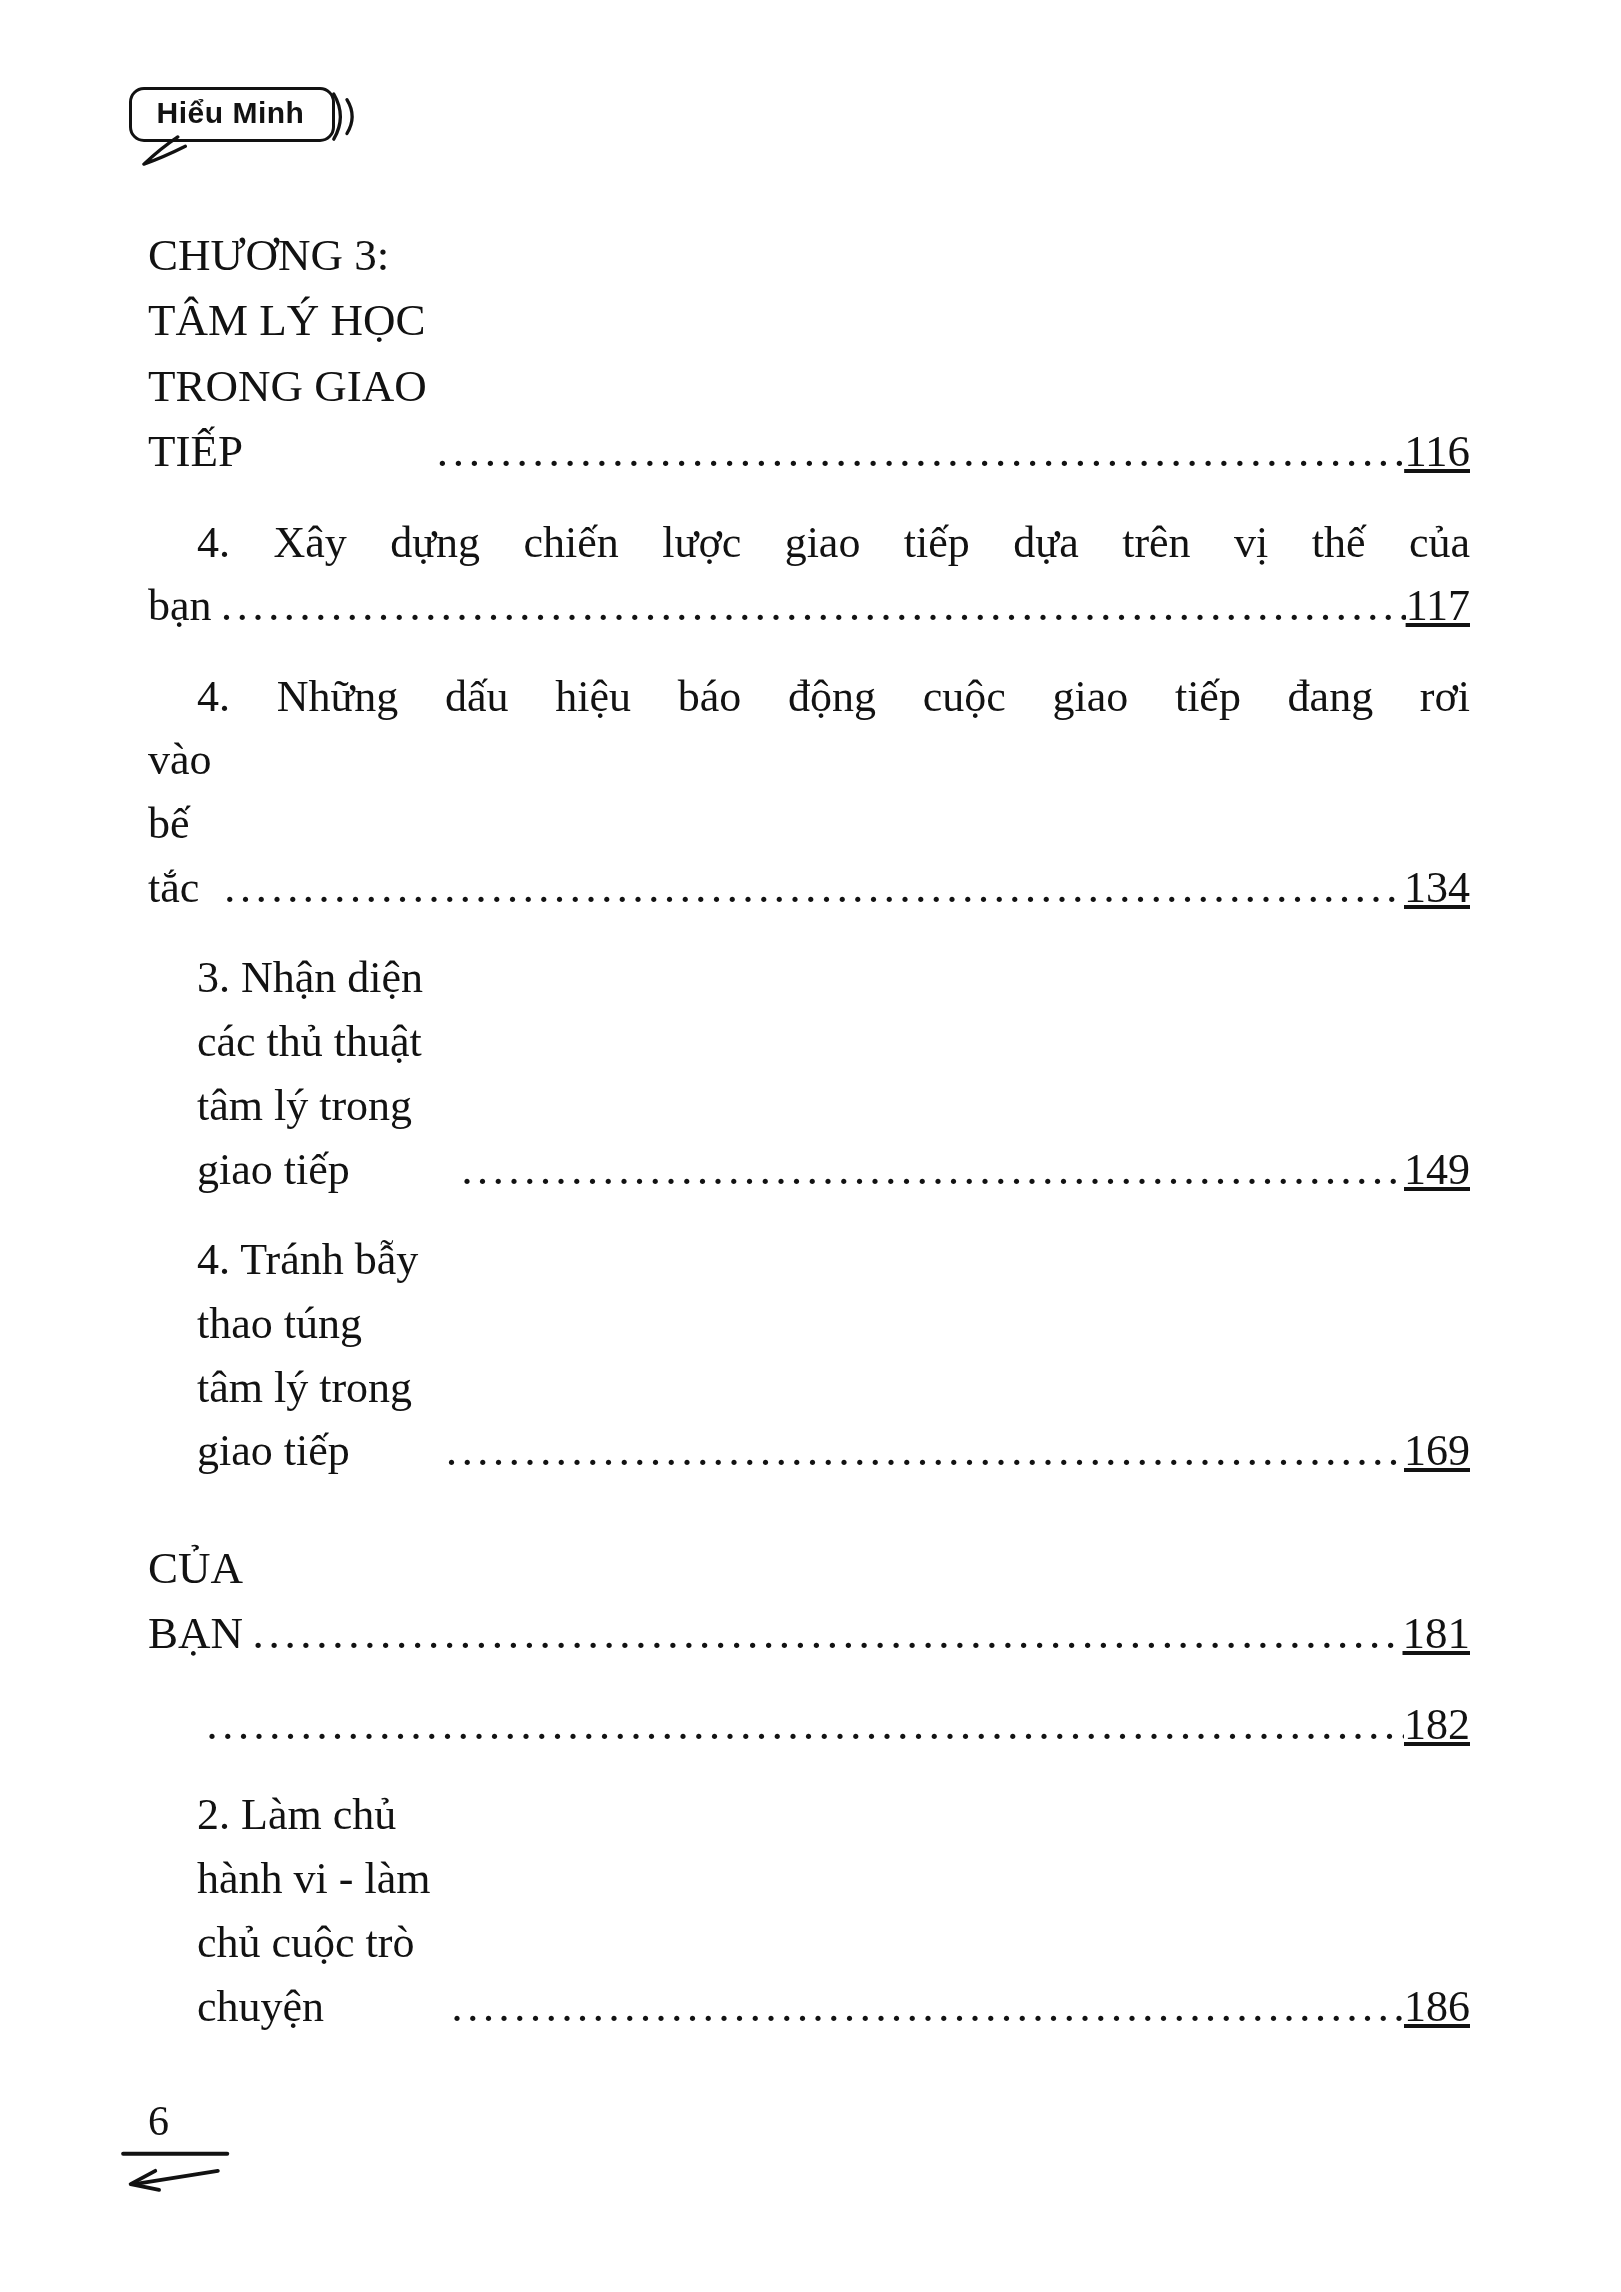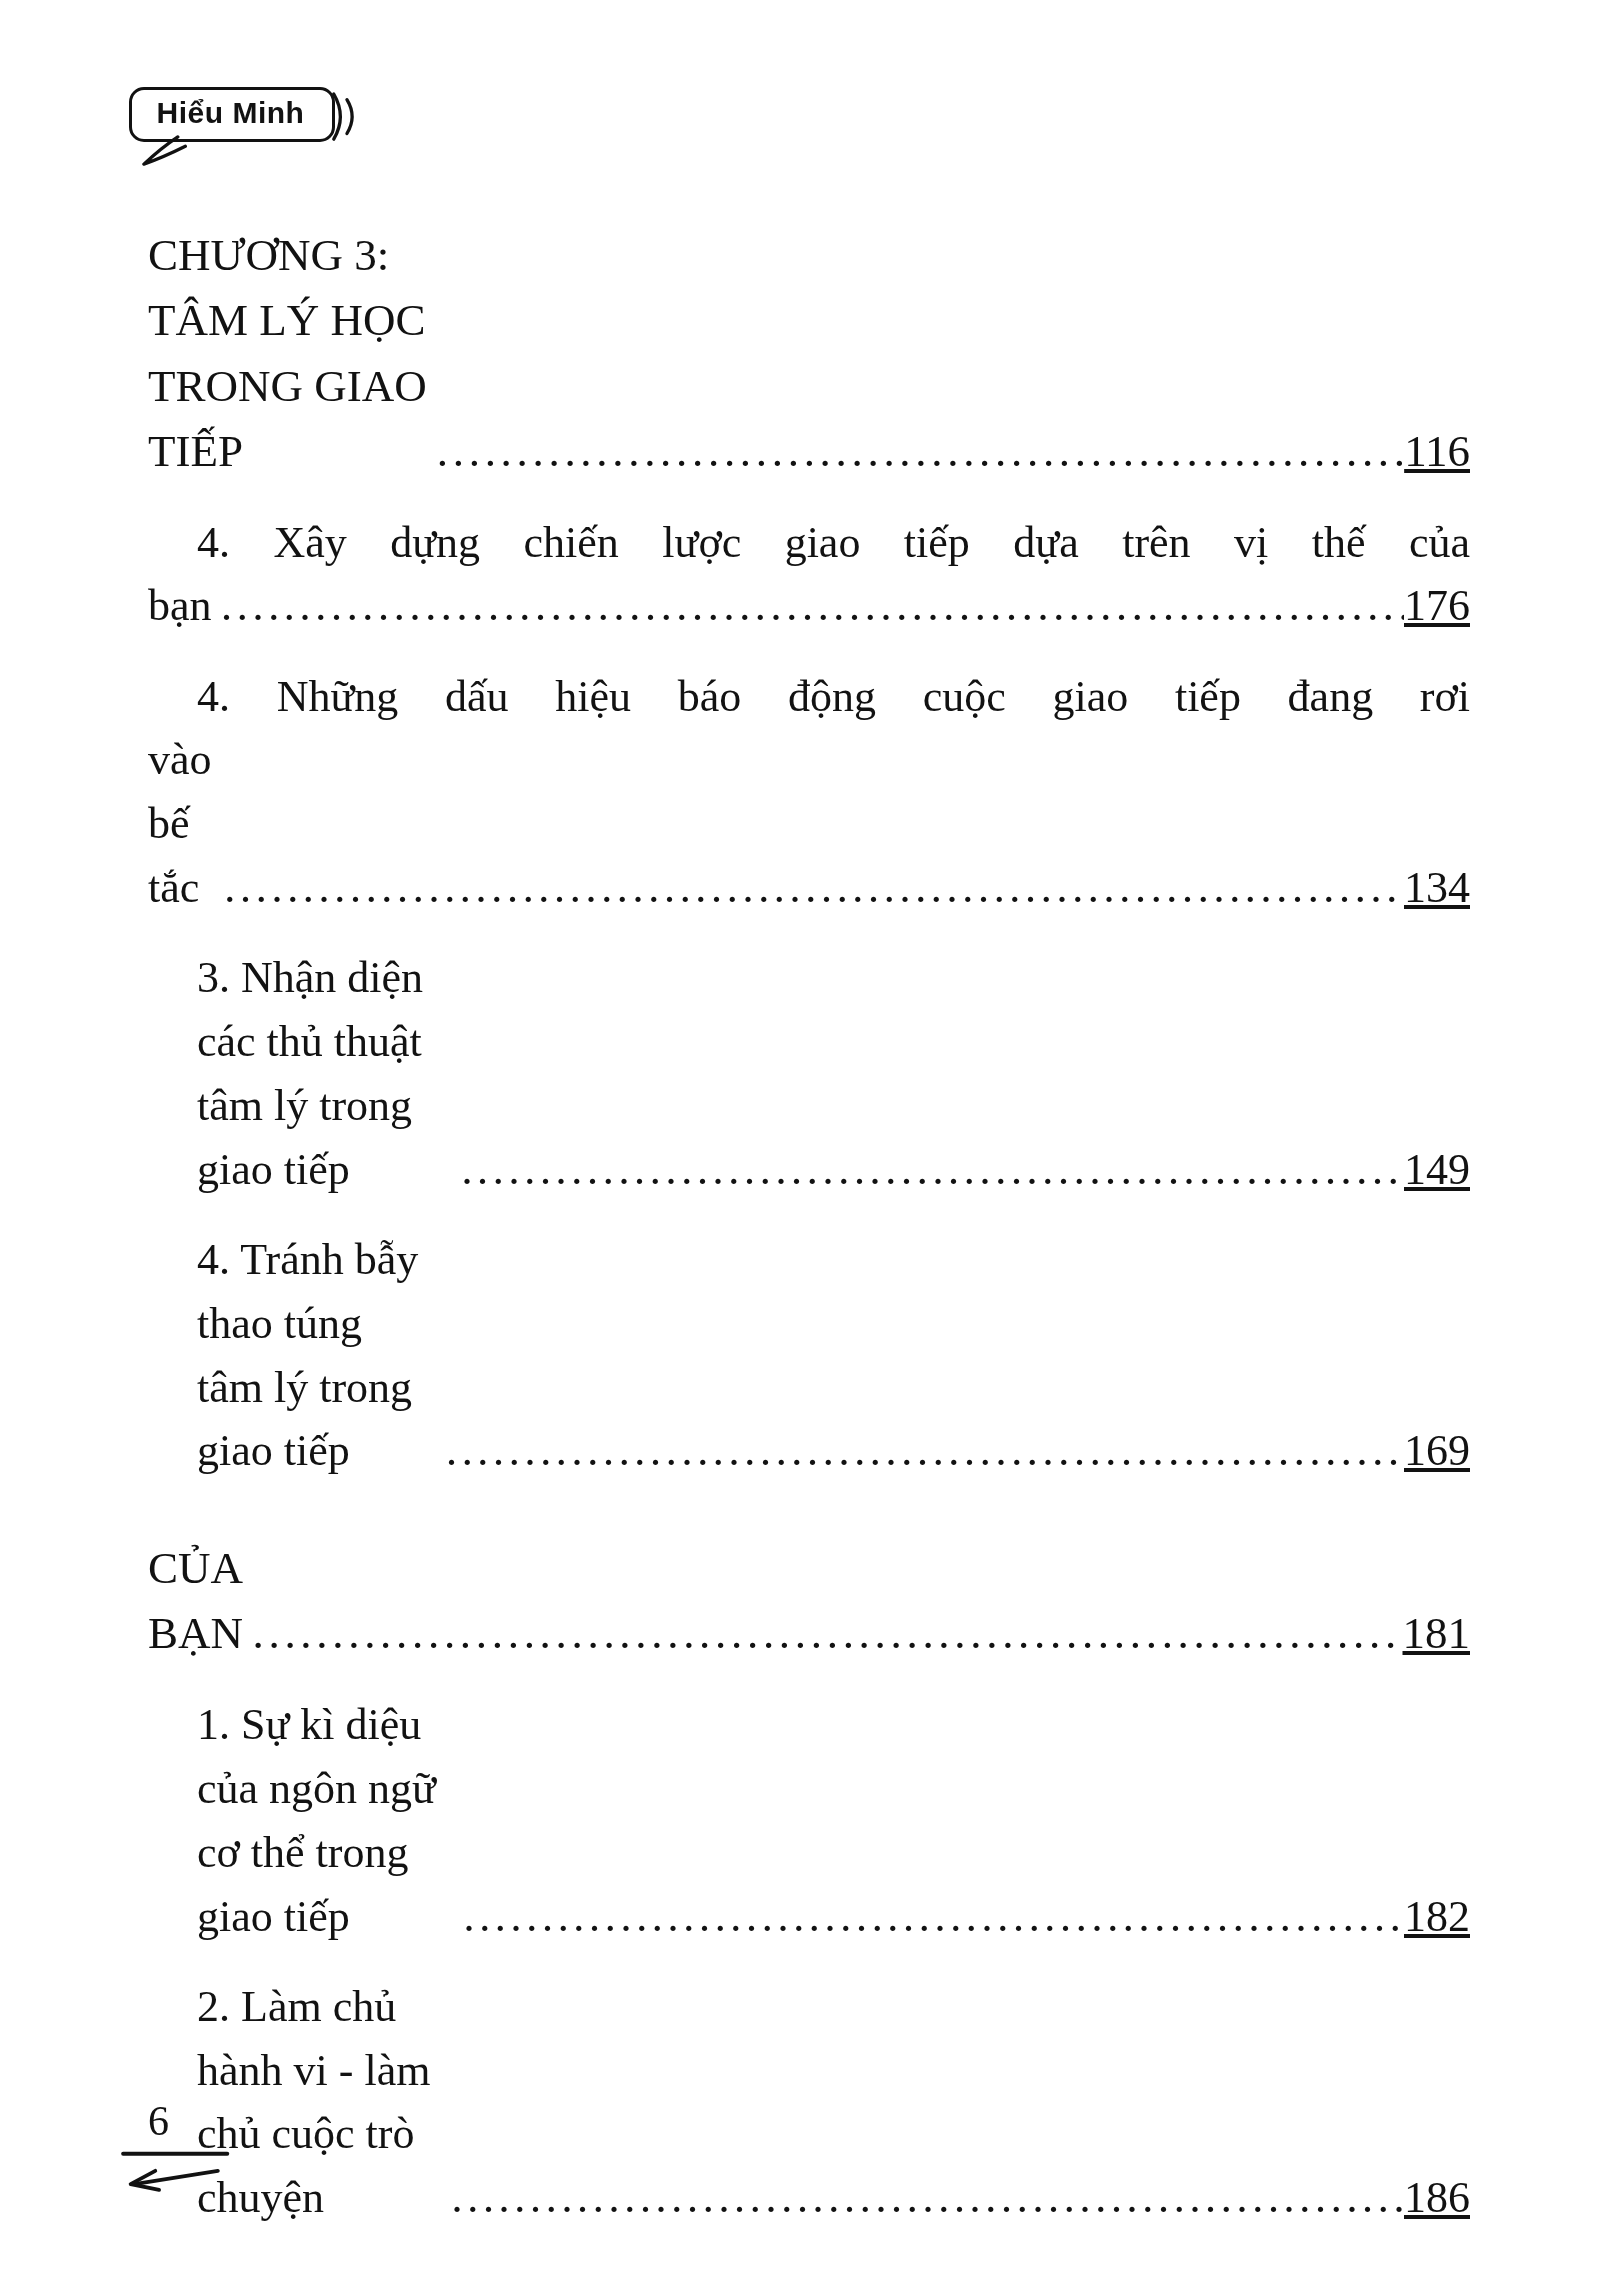--- a/index.html
+++ b/index.html
@@ -96,21 +96,21 @@
           <span class="t">CHƯƠNG 3: TÂM LÝ HỌC TRONG GIAO TIẾP</span>
           <span class="leader">........................................................................................................................................................................................................</span>
           <span class="pg">116</span>
         </div>
       </div>
       <div class="entry section">
         <div class="line indent fill"><span class="t">4. Xây dựng chiến lược giao tiếp dựa trên vị thế của</span></div>
         <div class="line has-page">
           <span class="t">bạn</span>
           <span class="leader">........................................................................................................................................................................................................</span>
-          <span class="pg">176</span>
+          <span class="pg">117</span>
         </div>
       </div>
       <div class="entry section">
         <div class="line indent fill"><span class="t">4. Những dấu hiệu báo động cuộc giao tiếp đang rơi</span></div>
         <div class="line has-page">
           <span class="t">vào bế tắc</span>
           <span class="leader">........................................................................................................................................................................................................</span>
           <span class="pg">134</span>
         </div>
       </div>
@@ -130,21 +130,20 @@
       </div>
       <div class="entry chapter">
         <div class="line has-page">
           <span class="t">CỦA BẠN</span>
           <span class="leader">........................................................................................................................................................................................................</span>
           <span class="pg">181</span>
         </div>
       </div>
       <div class="entry section">
         <div class="line indent has-page">
-          <span class="t">1. Sự kì diệu của ngôn ngữ cơ thể trong giao tiếp</span>
           <span class="leader">........................................................................................................................................................................................................</span>
           <span class="pg">182</span>
         </div>
       </div>
       <div class="entry section">
         <div class="line indent has-page">
           <span class="t">2. Làm chủ hành vi - làm chủ cuộc trò chuyện</span>
           <span class="leader">........................................................................................................................................................................................................</span>
           <span class="pg">186</span>
         </div>

